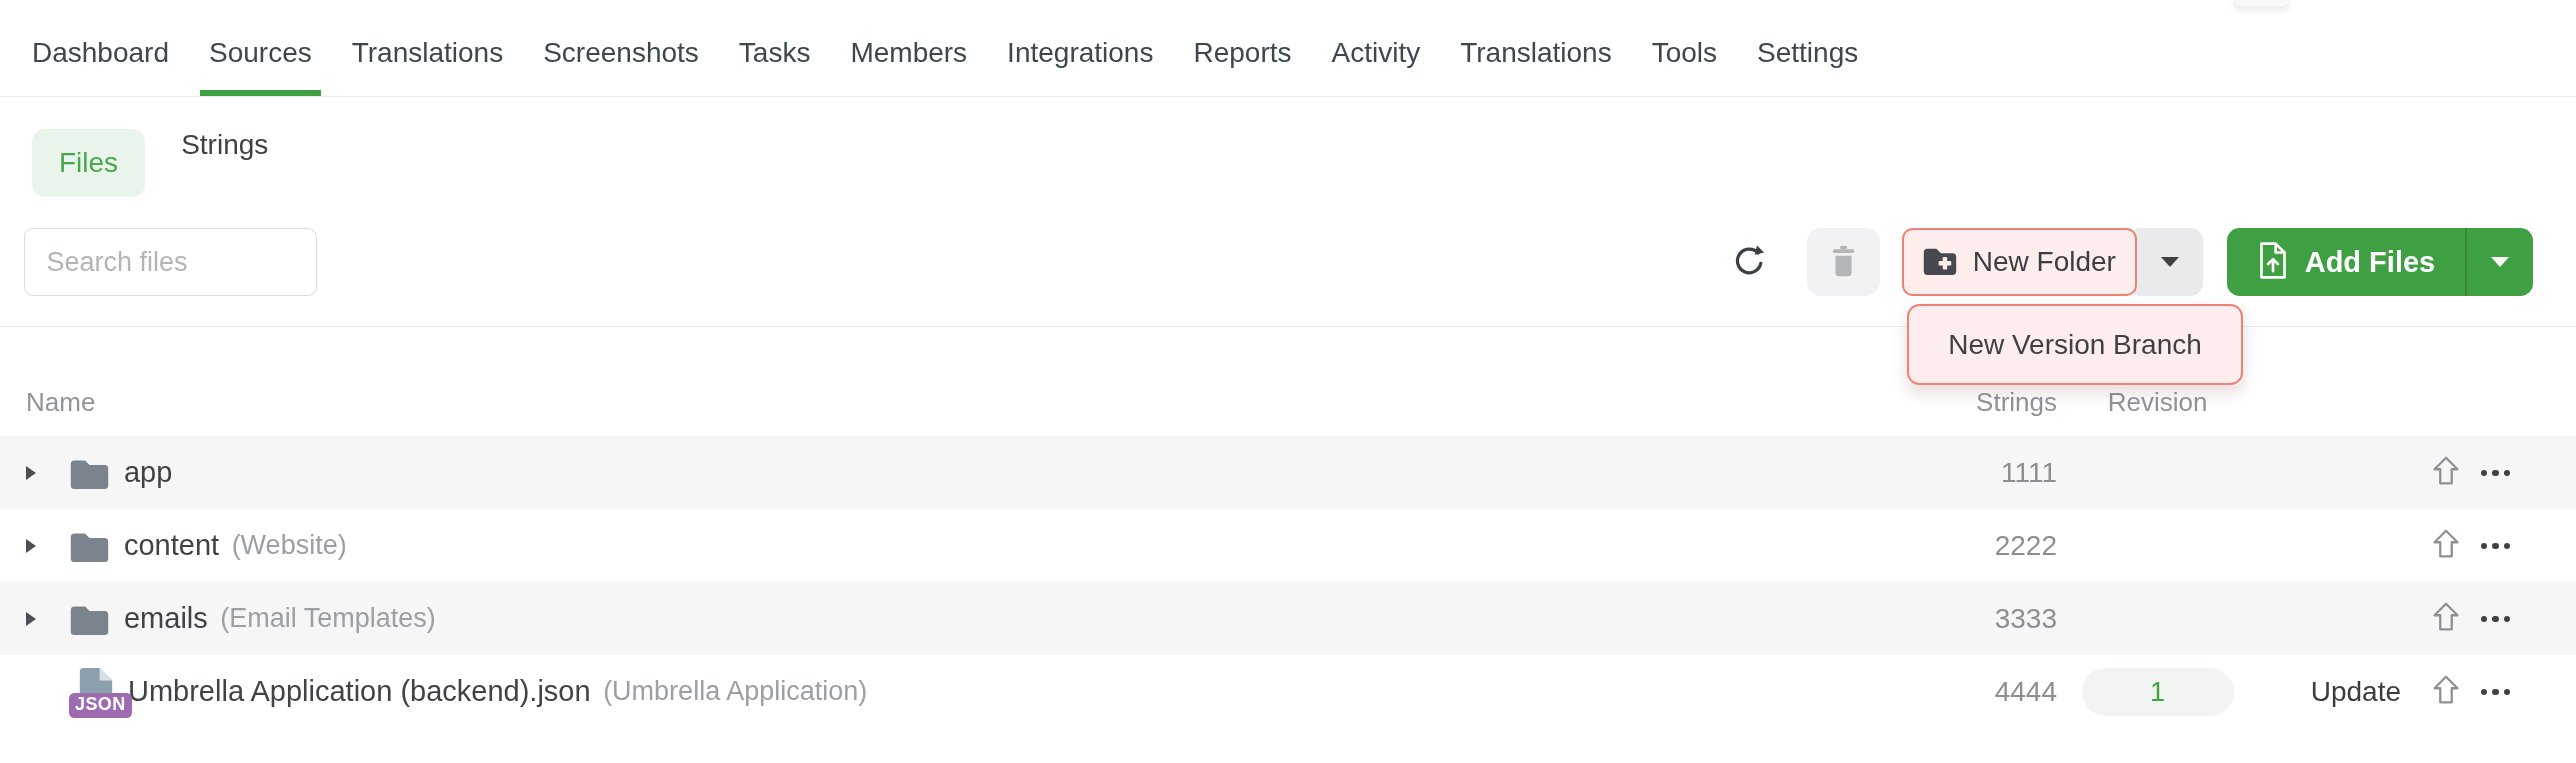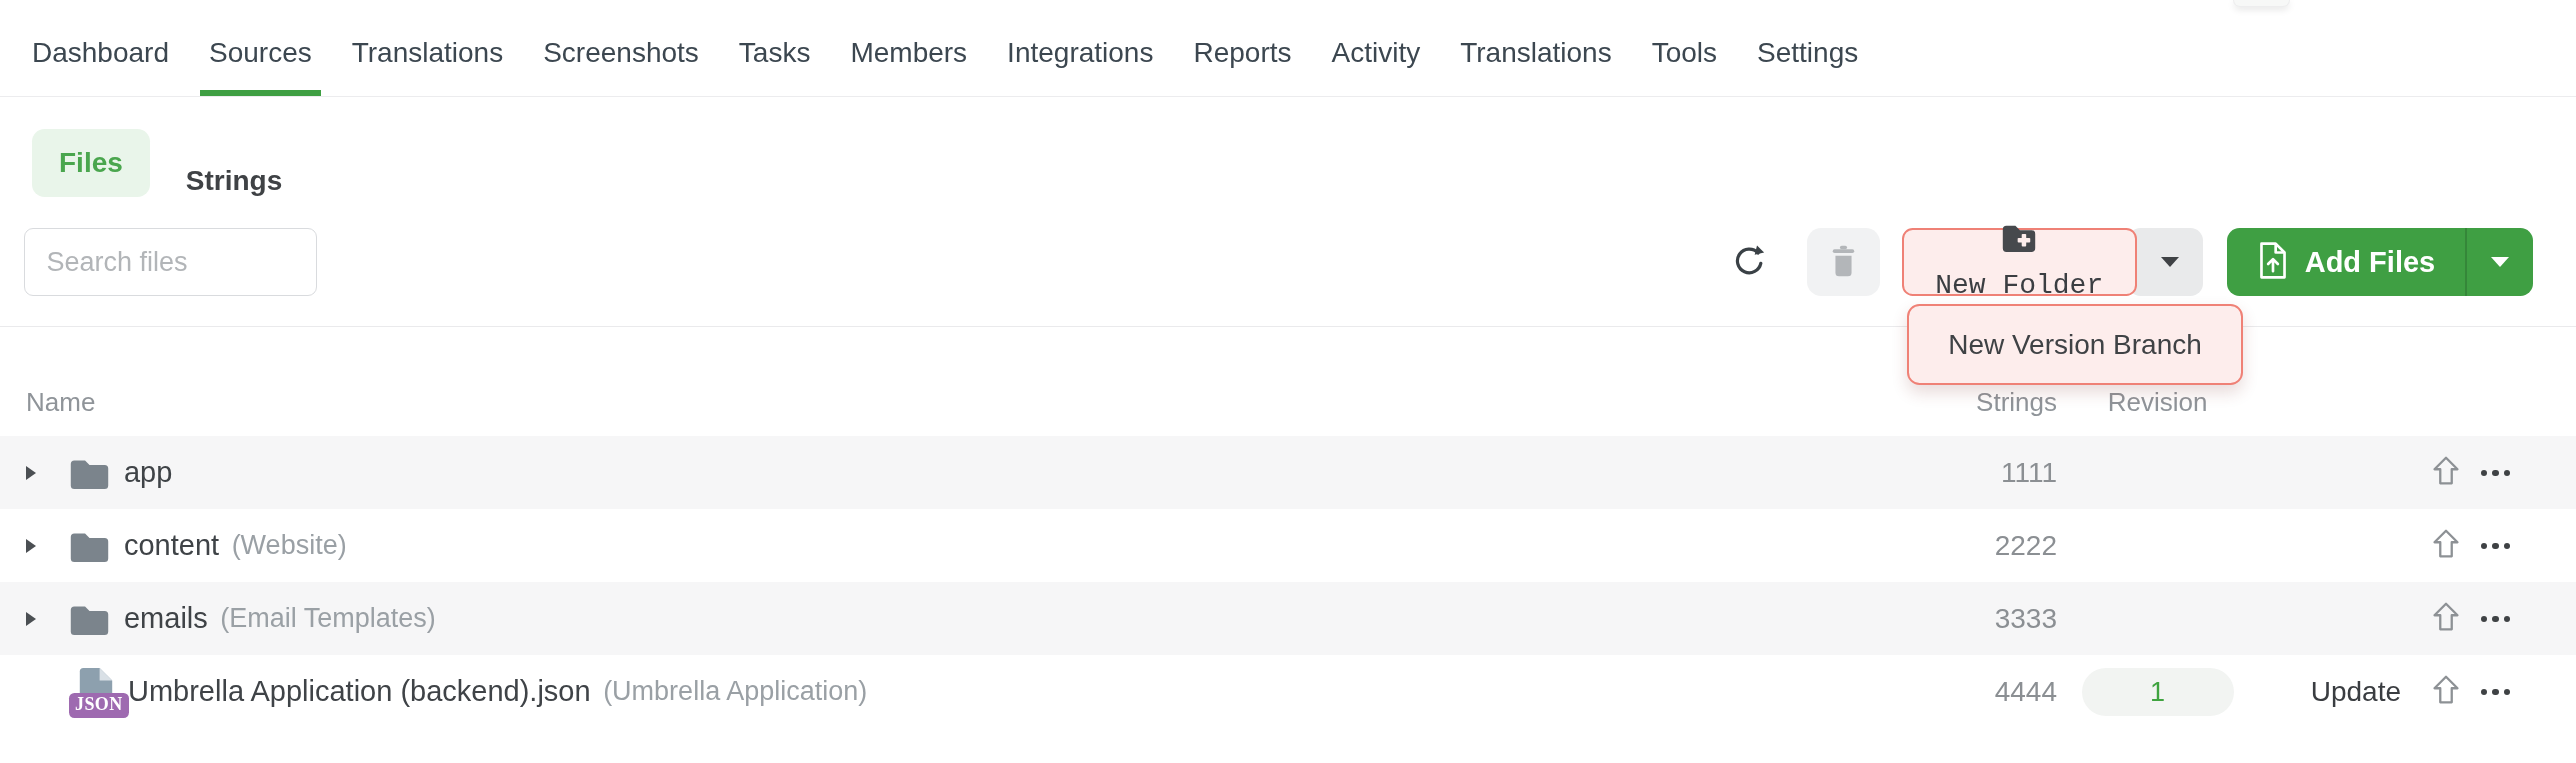--- a/index.html
+++ b/index.html
@@ -24,21 +24,21 @@
   }
 
   
   .top-sliver {
     position:absolute; left:2233px; top:0; width:57px; height:7.2px;
     background:#f7f8f7; border:1.8px solid #ededee; border-top:none;
     border-radius:0 0 9px 9px; box-shadow:0 2.7px 7.2px rgba(0,0,0,0.10);
   }
 
   
-  .toggle-row { margin:32px 0 0 32px; display:flex; align-items:flex-end;font-weight:bold; }
+  .toggle-row { margin:32px 0 0 32px; display:flex; align-items:flex-start; }
   .pill-files {
     height:68px; padding:0 27px; border-radius:12.5px; background:#e9f5ea;
     color:#4aa64e; font-size:28px; display:flex; align-items:center; cursor:pointer;
   }
   .tab-strings { margin-left:36px; font-size:28px; color:#3f4245; cursor:pointer; }
 
   
   .toolbar { margin-top:31px; height:68px; padding:0 43px 0 24px;
              display:flex; align-items:center; }
   .search-input {
@@ -52,22 +52,21 @@
   .refresh-btn { margin-right:41px; }
   .trash-btn {
     width:73px; height:68px; border-radius:14.3px; background:#f1f2f3;
     justify-content:center;
   }
   .split-group { display:flex; align-items:stretch; margin-left:21.5px; }
   .new-folder-btn {
     width:235px; height:68px; background:#fdedec; border:2.7px solid #ef8176;
     border-radius:10.7px; display:flex; align-items:center; justify-content:center;
     gap:14.3px; cursor:pointer; position:relative; z-index:2;
-    font-family:Liberation Mono, monospace;
-    flex-direction:column;
+    font-family:Liberation Sans, sans-serif;
   }
   .new-folder-btn .lbl { font-size:28px; color:#3b3e42; }
   .split-caret {
     width:75px; height:68px; margin-left:-9px; background:#e9eaeb;
     border:none; border-radius:12.5px; display:flex; align-items:center;
     justify-content:center; cursor:pointer; z-index:1; padding-left:9px;
   }
   .caret-down { width:0; height:0; border-left:9px solid transparent;
     border-right:9px solid transparent; border-top:10.7px solid #3f4245; }
   .addfile-group {
@@ -115,21 +114,21 @@
   .rev-pill {
     display:inline-block; width:152px; height:48px; line-height:48px;
     border-radius:24px; background:#f2f4f2; color:#3fa33f; font-size:27px;
     text-align:center;
   }
   .update-link { font-size:28px; color:#3a3d41; cursor:pointer; }
   .dots { display:flex; gap:5.4px; cursor:pointer; }
   .dots span { width:6.3px; height:6.3px; border-radius:50%; background:#3f4245; }
 
   
-  .json-icon { position:relative; width:45px; height:52px;font-family:Liberation Serif, serif; }
+  .json-icon { position:relative; width:45px; height:52px; }
   .json-icon svg { position:absolute; right:0; top:0; }
   .json-badge {
     position:absolute; left:0; bottom:0; background:#9e6ab0; color:#fff;
     font-size:18px; font-weight:700; letter-spacing:0.4px;
     padding:2.7px 6.3px; border-radius:5.4px; line-height:1.1;
   }
 </style>
 </head>
 <body>
 

